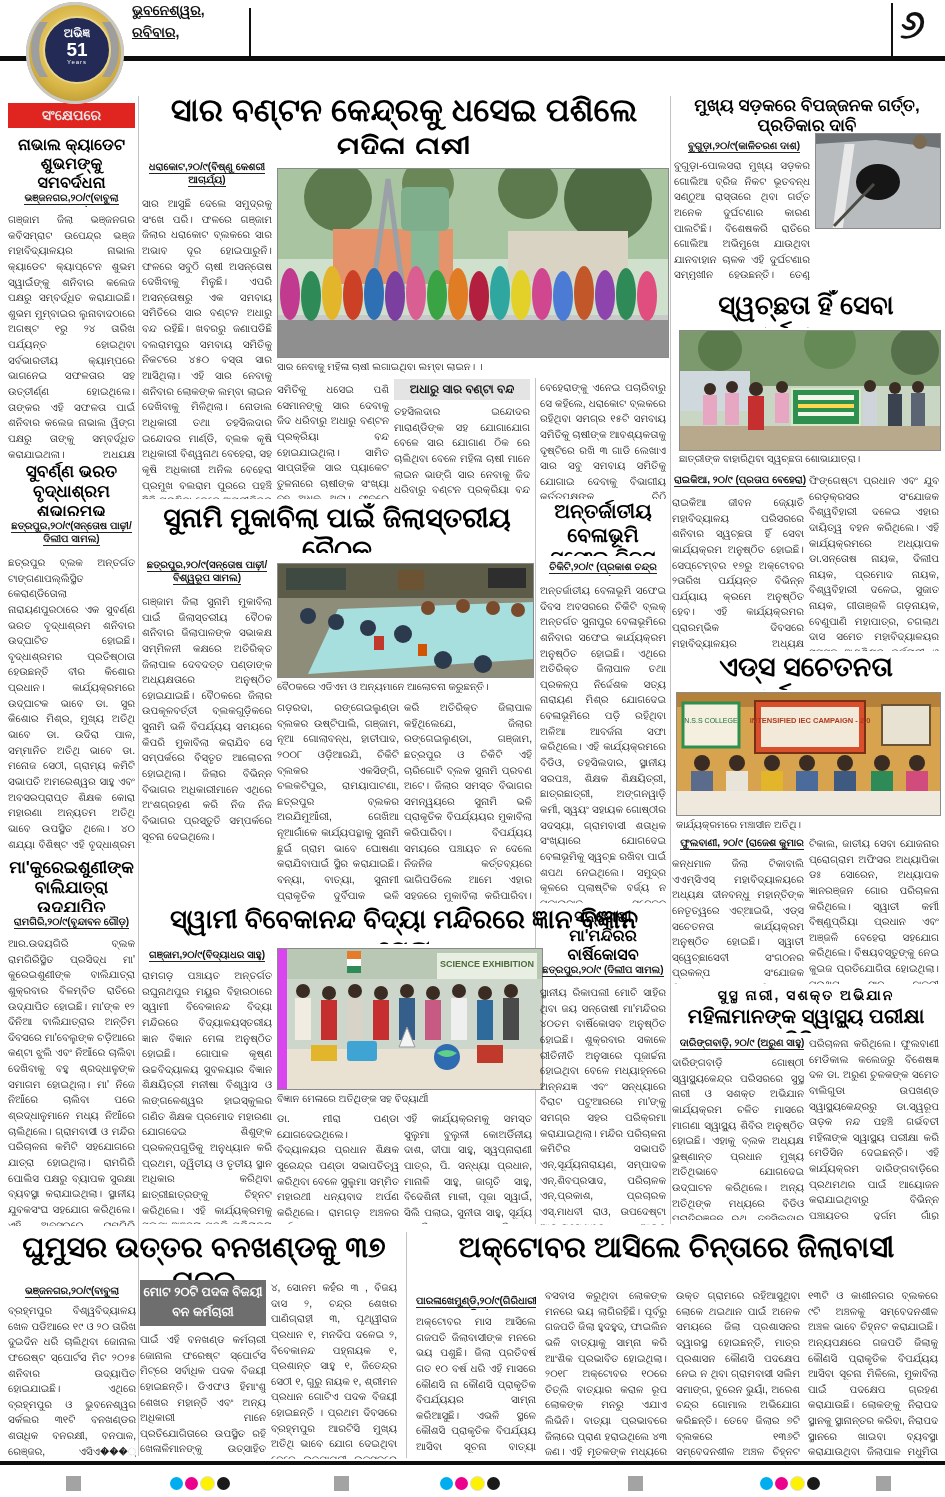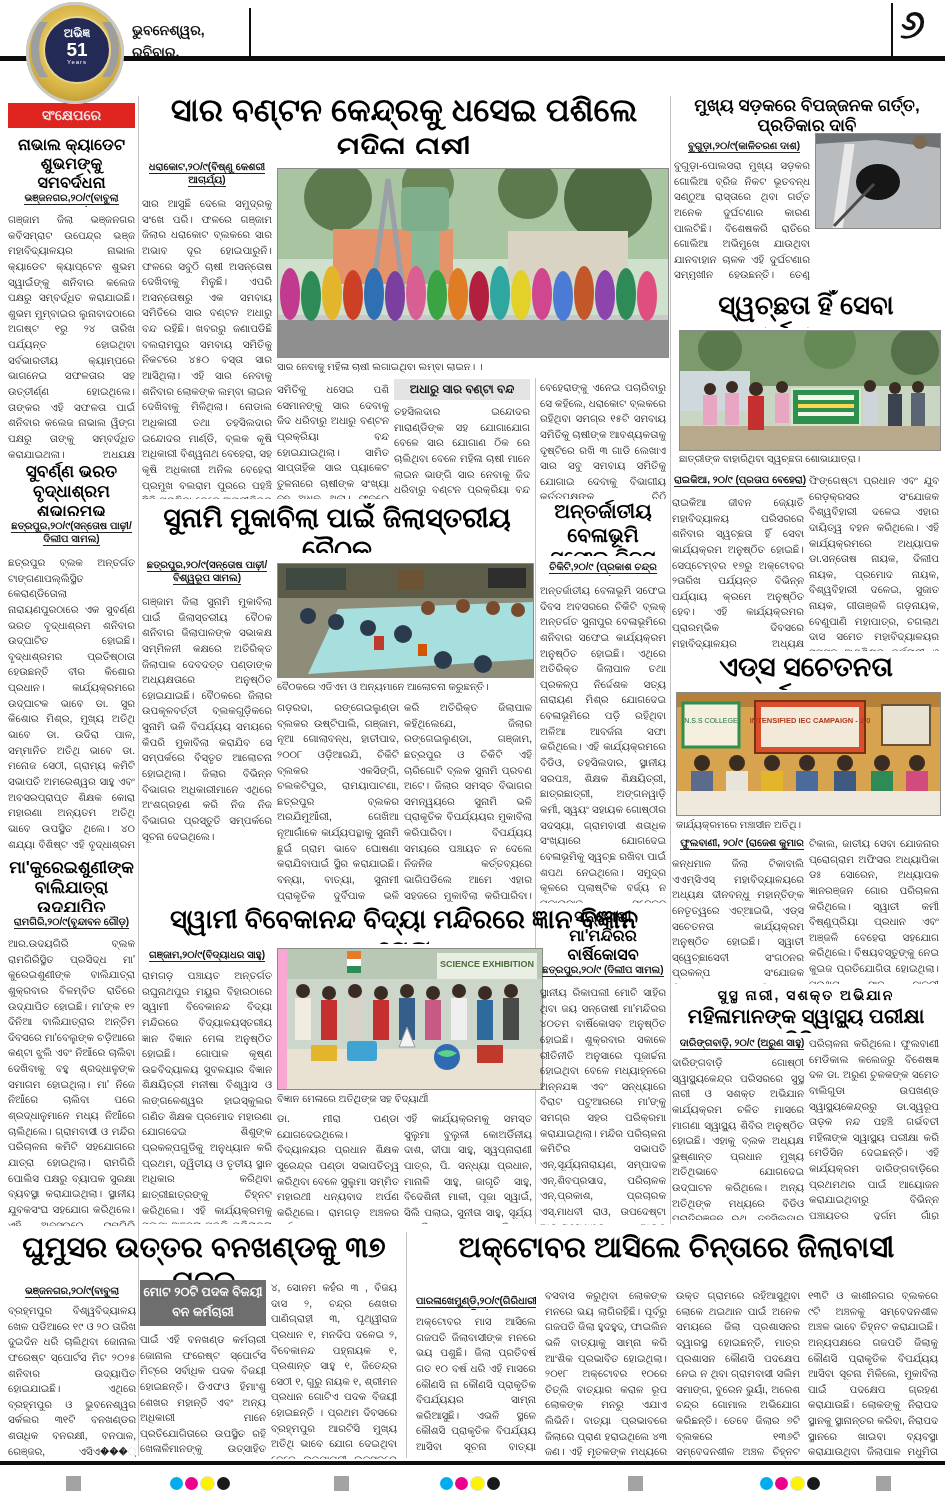--- a/index.html
+++ b/index.html
@@ -6,21 +6,21 @@
   #page{position:relative;width:945px;height:1497px;background:#fff;overflow:hidden;
         font-family:"Liberation Sans",sans-serif;color:#111;}
   .abs{position:absolute;overflow:hidden;}
   .head{font-weight:bold;text-align:center;line-height:1.18;color:#000;}
   .byline{font-weight:bold;font-size:10px;text-align:center;line-height:1.3;}
   .byline span{border-bottom:1px solid #222;padding-bottom:1px;}
   .body{font-size:10.3px;line-height:1.52;text-align:justify;color:#1a1a1a;}
   .cap{font-size:10px;line-height:1.35;color:#1a1a1a;}
   .vrule{position:absolute;width:1px;background:#c2c2c2;}
   .hrule{position:absolute;left:0;width:945px;background:#0d0d0d;}
-  .photo{border:1px solid #8a8a8a;background:#f9a8d4;}
+  .photo{border:1px solid #8a8a8a;background:#d946ef;}
   .regrow{position:absolute;top:1475px;height:16px;display:flex;align-items:center;gap:2px;}
   .regsq{width:15px;height:15px;background:#a3a3a3;}
   .dot{width:13px;height:13px;border-radius:50%;display:inline-block;}
 </style>
 </head>
 <body>
 
 <div id="page">
 
   <div class="abs" style="left:0;top:0;width:945px;height:105px;">
@@ -29,21 +29,21 @@
                 background:radial-gradient(circle at 50% 45%, #f6e7b0 0%, #d9b646 55%, #9f8024 100%);
                 box-shadow:0 0 0 3px #c9c9c9 inset;z-index:3;text-align:center;">
       <span style="position:absolute;left:2px;top:8px;font-size:60px;color:#9e9e9e;font-weight:bold;">(</span>
       <span style="position:absolute;right:2px;top:8px;font-size:60px;color:#9e9e9e;font-weight:bold;">)</span>
       <div class="abs" style="left:17px;top:14px;width:64px;height:64px;border-radius:50%;background:#232a56;border:2px solid #e8d58a;color:#fff;">
         <div style="font-size:12px;font-weight:bold;margin-top:8px;text-align:center;">ଅଭିଜ୍ଞ</div>
         <div style="font-size:19px;font-weight:bold;text-align:center;line-height:1;">51</div>
         <div style="font-size:6px;text-align:center;letter-spacing:1px;">Years</div>
       </div>
     </div>
-    <div class="abs" style="left:132px;top:20px;width:112px;height:44px;font-weight:bold;font-size:14px;line-height:1.55;">
+    <div class="abs" style="left:132px;top:0;width:112px;height:44px;font-weight:bold;font-size:14px;line-height:1.55;text-decoration:underline;">
       <div>ଭୁବନେଶ୍ୱର, ରବିବାର,</div>
       <div>୨୧ ସେପ୍ଟେମ୍ବର, ୨୦୨୫</div>
     </div>
     <div class="abs" style="left:249px;top:8px;width:2px;height:48px;background:#111;"></div>
     <div class="abs" style="left:891px;top:3px;width:2px;height:54px;background:#111;"></div>
     <div class="abs" style="left:900px;top:2px;width:42px;font-size:40px;font-weight:bold;">୬</div>
   </div>
 
   <div class="vrule" style="left:138px;top:96px;height:1360px;"></div>
   <div class="vrule" style="left:670px;top:96px;height:1128px;"></div>

